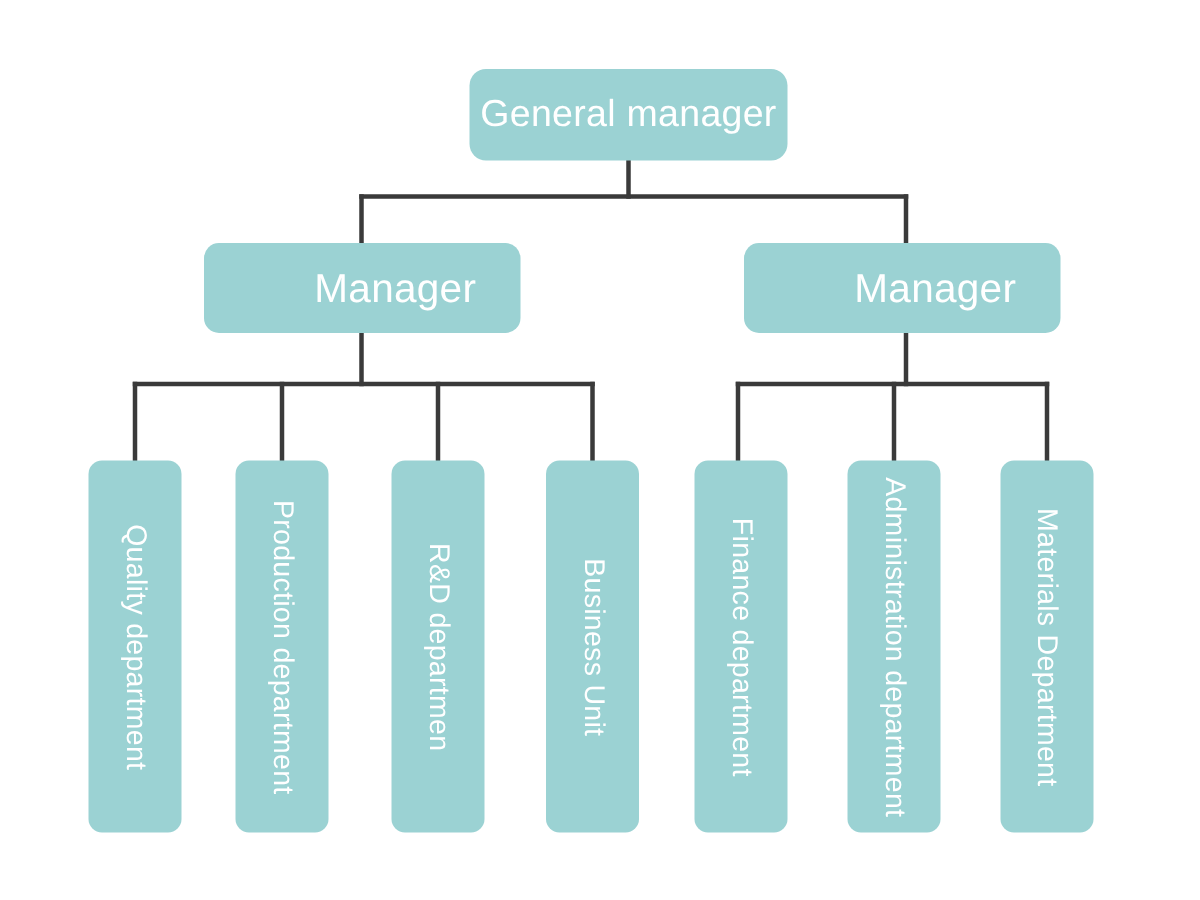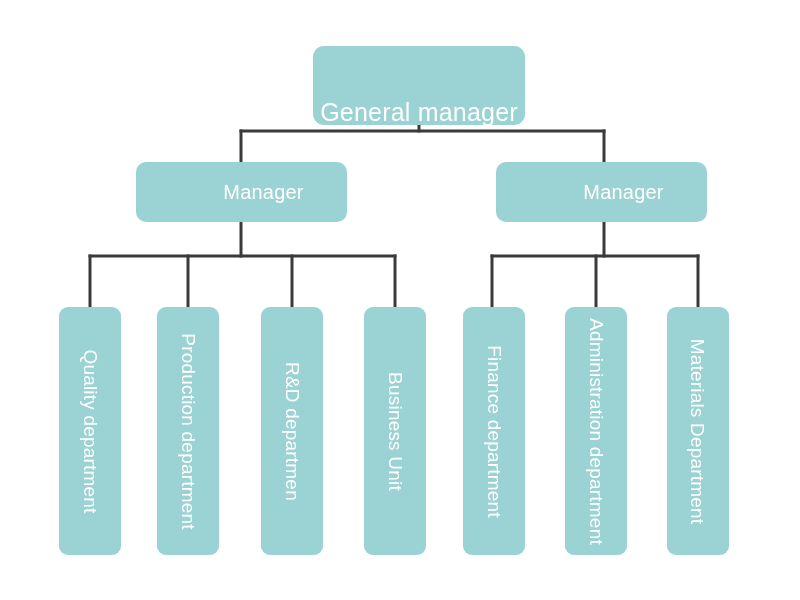--- a/index.html
+++ b/index.html
@@ -47,21 +47,21 @@
     font-weight: 400;
     white-space: nowrap;
     letter-spacing: 0.2px;
     line-height: 1;
     text-align: center;
   }
   .node-root .node-label {
     font-size: 25px;
   }
   .node-manager .node-label {
-    font-size: 20px;
+    font-size: 27px;
     margin-left: 44px;
   }
   .node-leaf {
     border-radius: 9px;
   }
   .node-leaf .node-label {
     font-size: 19px;
     transform: rotate(90deg);
     transform-origin: center center;
   }
@@ -82,21 +82,21 @@
       <line x1="188" y1="256" x2="188" y2="307" stroke="#3A3A3A" stroke-width="3" stroke-linecap="square"></line>
       <line x1="292" y1="256" x2="292" y2="307" stroke="#3A3A3A" stroke-width="3" stroke-linecap="square"></line>
       <line x1="395" y1="256" x2="395" y2="307" stroke="#3A3A3A" stroke-width="3" stroke-linecap="square"></line>
       <line x1="604" y1="222" x2="604" y2="256" stroke="#3A3A3A" stroke-width="3" stroke-linecap="square"></line>
       <line x1="492" y1="256" x2="698" y2="256" stroke="#3A3A3A" stroke-width="3" stroke-linecap="square"></line>
       <line x1="492" y1="256" x2="492" y2="307" stroke="#3A3A3A" stroke-width="3" stroke-linecap="square"></line>
       <line x1="596" y1="256" x2="596" y2="307" stroke="#3A3A3A" stroke-width="3" stroke-linecap="square"></line>
       <line x1="698" y1="256" x2="698" y2="307" stroke="#3A3A3A" stroke-width="3" stroke-linecap="square"></line>
     </svg>
 
-  <div class="node node-root" style="left: 313px; top: 46px; width: 212px; height: 79px; background: rgb(155, 210, 211); align-items: flex-end;">
+  <div class="node node-root" style="left: 313px; top: 46px; width: 212px; height: 61px; background: rgb(155, 210, 211);">
     <span class="node-label" style="color: rgb(255, 255, 255);">General manager</span>
   </div>
 
   <div class="node node-manager" style="left: 136px; top: 162px; width: 211px; height: 60px; background: rgb(155, 210, 211);">
     <span class="node-label" style="color: rgb(255, 255, 255);">Manager</span>
   </div>
 
   <div class="node node-manager" style="left: 496px; top: 162px; width: 211px; height: 60px; background: rgb(155, 210, 211);">
     <span class="node-label" style="color: rgb(255, 255, 255);">Manager</span>
   </div>

